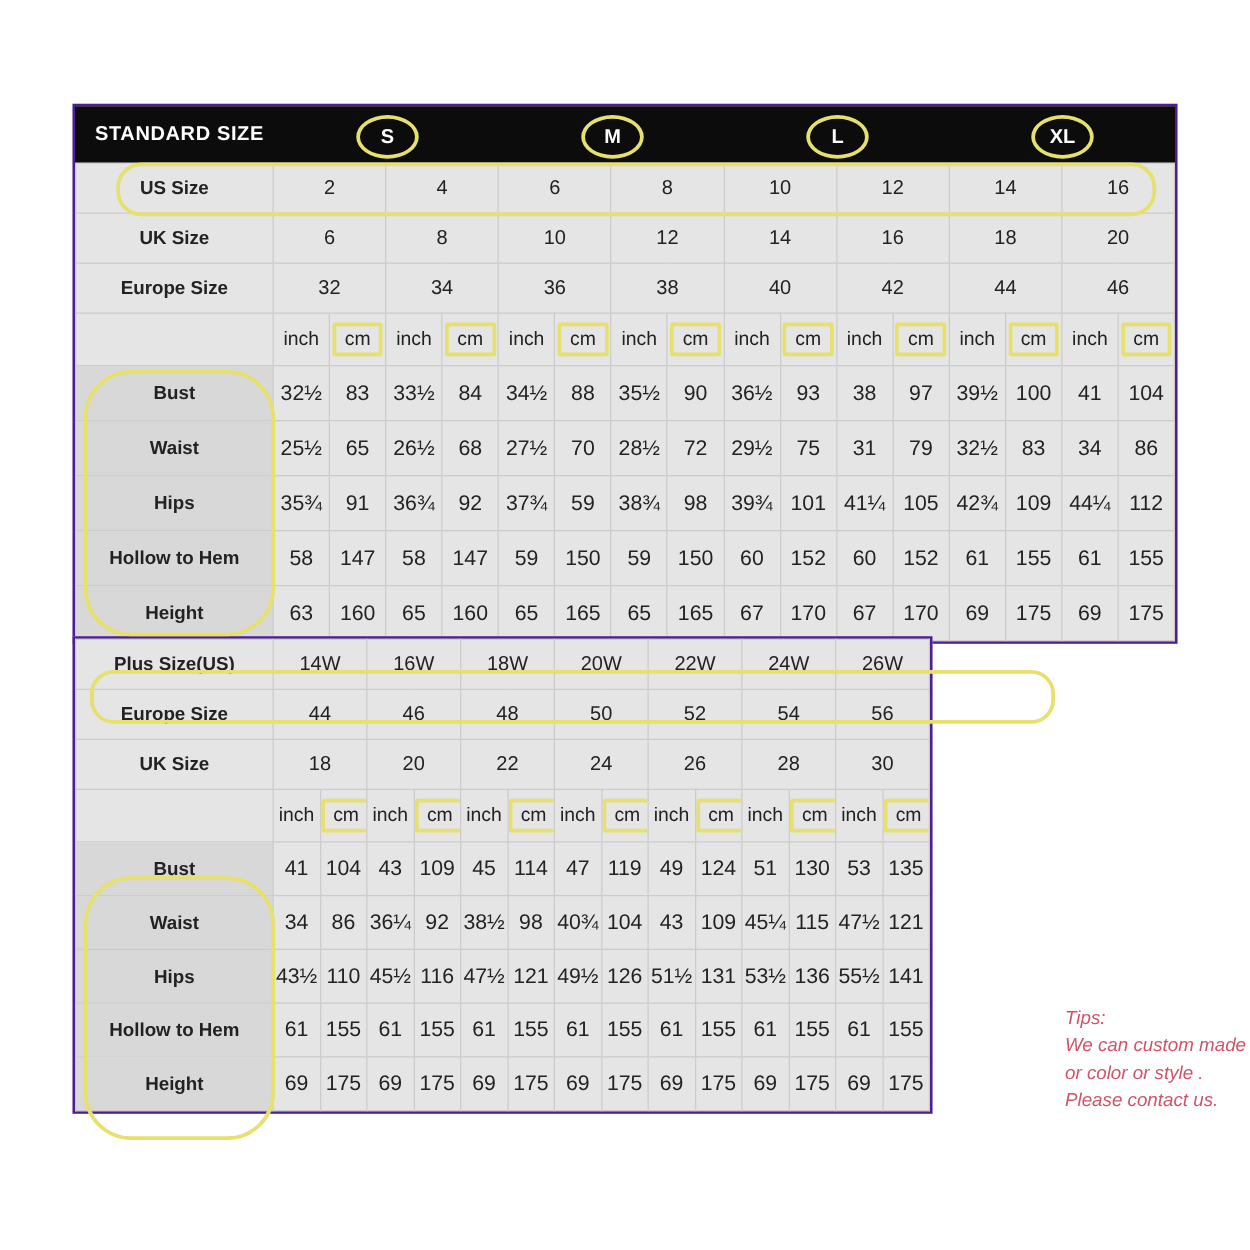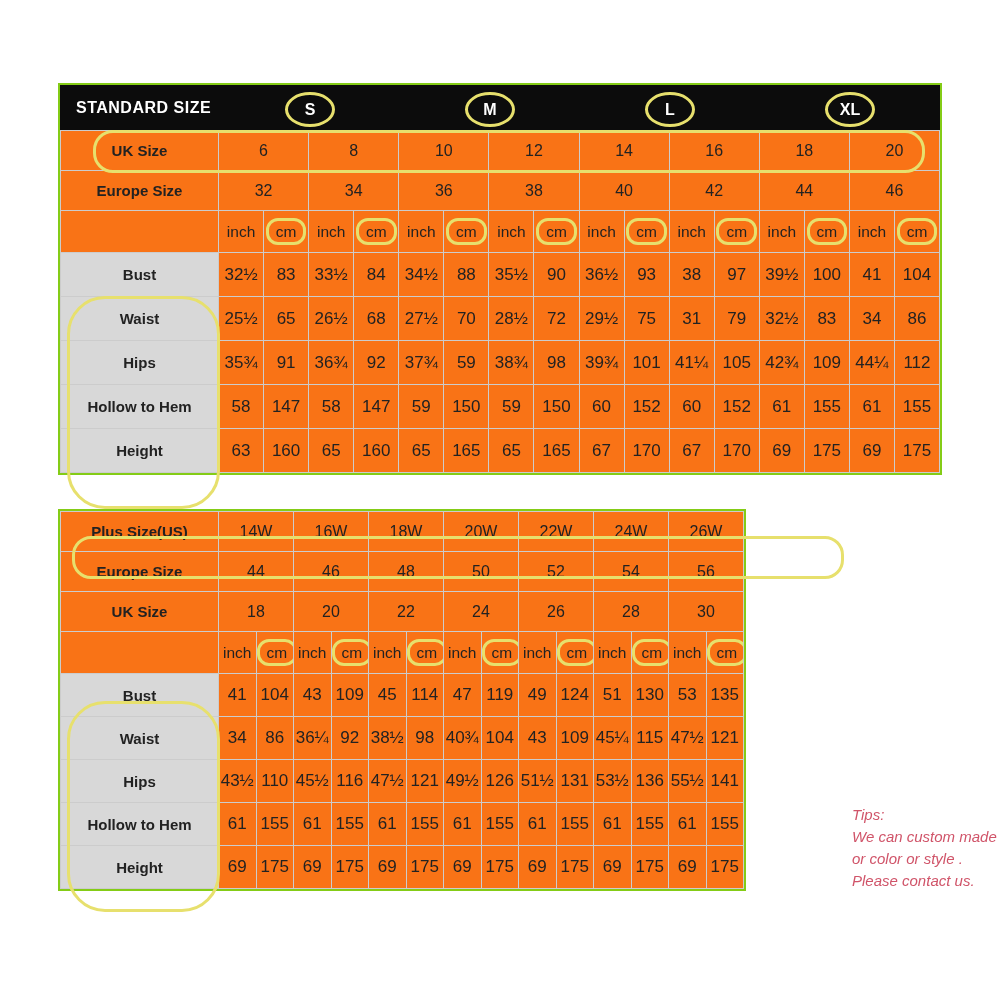--- a/index.html
+++ b/index.html
@@ -3,21 +3,21 @@
 <meta charset="utf-8">
 <style>
   html,body{margin:0;padding:0;}
   body{
     width:1000px;height:1000px;position:relative;background:#ffffff;
     font-family:"Liberation Sans",sans-serif;color:#222;
   }
   
   .size-table-wrap{
     position:absolute;left:58px;box-sizing:border-box;
-    border:2px solid #84cc16;background:#f97316;
+    border:2px solid #4c1d95;background:#e5e5e5;
   }
   #standard-wrap{top:83px;width:884px;}
   #plus-wrap{top:509px;width:688px;}
 
   
   .hdr-bar{
     position:relative;height:45px;background:var(--header-black,#0c0c0c);
     display:flex;align-items:center;
   }
   .hdr-title{
@@ -44,21 +44,21 @@
   #plus-wrap tr.row-measure{height:43px;}
 
   td.lbl{font-weight:bold;font-size:15px;}
   td.measure-lbl{background:var(--label-gray,#d8d8d8);}
   td.size-cell{font-size:16px;}
   td.unit-cell{font-size:15.5px;}
   td.measure-cell{font-size:17px;}
 
   .cm-box{
     display:inline-block;border:3px solid var(--yellow,#e7e06d);
-    border-radius:12px;padding:2px 7px;line-height:1.1;
+    border-radius:2px;padding:2px 7px;line-height:1.1;
   }
 
   
   .yellow-oval{
     position:absolute;border:3px solid var(--yellow,#e7e06d);
     pointer-events:none;background:transparent;
   }
   #us-size-oval{left:93px;top:130px;width:826px;height:37px;border-radius:20px;}
   #std-labels-oval{left:67px;top:296px;width:147px;height:207px;border-radius:38px;}
   #plus-size-oval{left:72px;top:536px;width:766px;height:37px;border-radius:19px;}
@@ -95,20 +95,31 @@
         <col>
         <col>
         <col>
         <col>
         <col>
         <col>
         <col>
         <col>
       </colgroup>
       <tbody>
+        <tr class="row-size">
+          <td class="lbl size-lbl">US Size</td>
+          <td class="size-cell" colspan="2">2</td>
+          <td class="size-cell" colspan="2">4</td>
+          <td class="size-cell" colspan="2">6</td>
+          <td class="size-cell" colspan="2">8</td>
+          <td class="size-cell" colspan="2">10</td>
+          <td class="size-cell" colspan="2">12</td>
+          <td class="size-cell" colspan="2">14</td>
+          <td class="size-cell" colspan="2">16</td>
+        </tr>
         <tr class="row-size">
           <td class="lbl size-lbl">UK Size</td>
           <td class="size-cell" colspan="2">6</td>
           <td class="size-cell" colspan="2">8</td>
           <td class="size-cell" colspan="2">10</td>
           <td class="size-cell" colspan="2">12</td>
           <td class="size-cell" colspan="2">14</td>
           <td class="size-cell" colspan="2">16</td>
           <td class="size-cell" colspan="2">18</td>
           <td class="size-cell" colspan="2">20</td>

